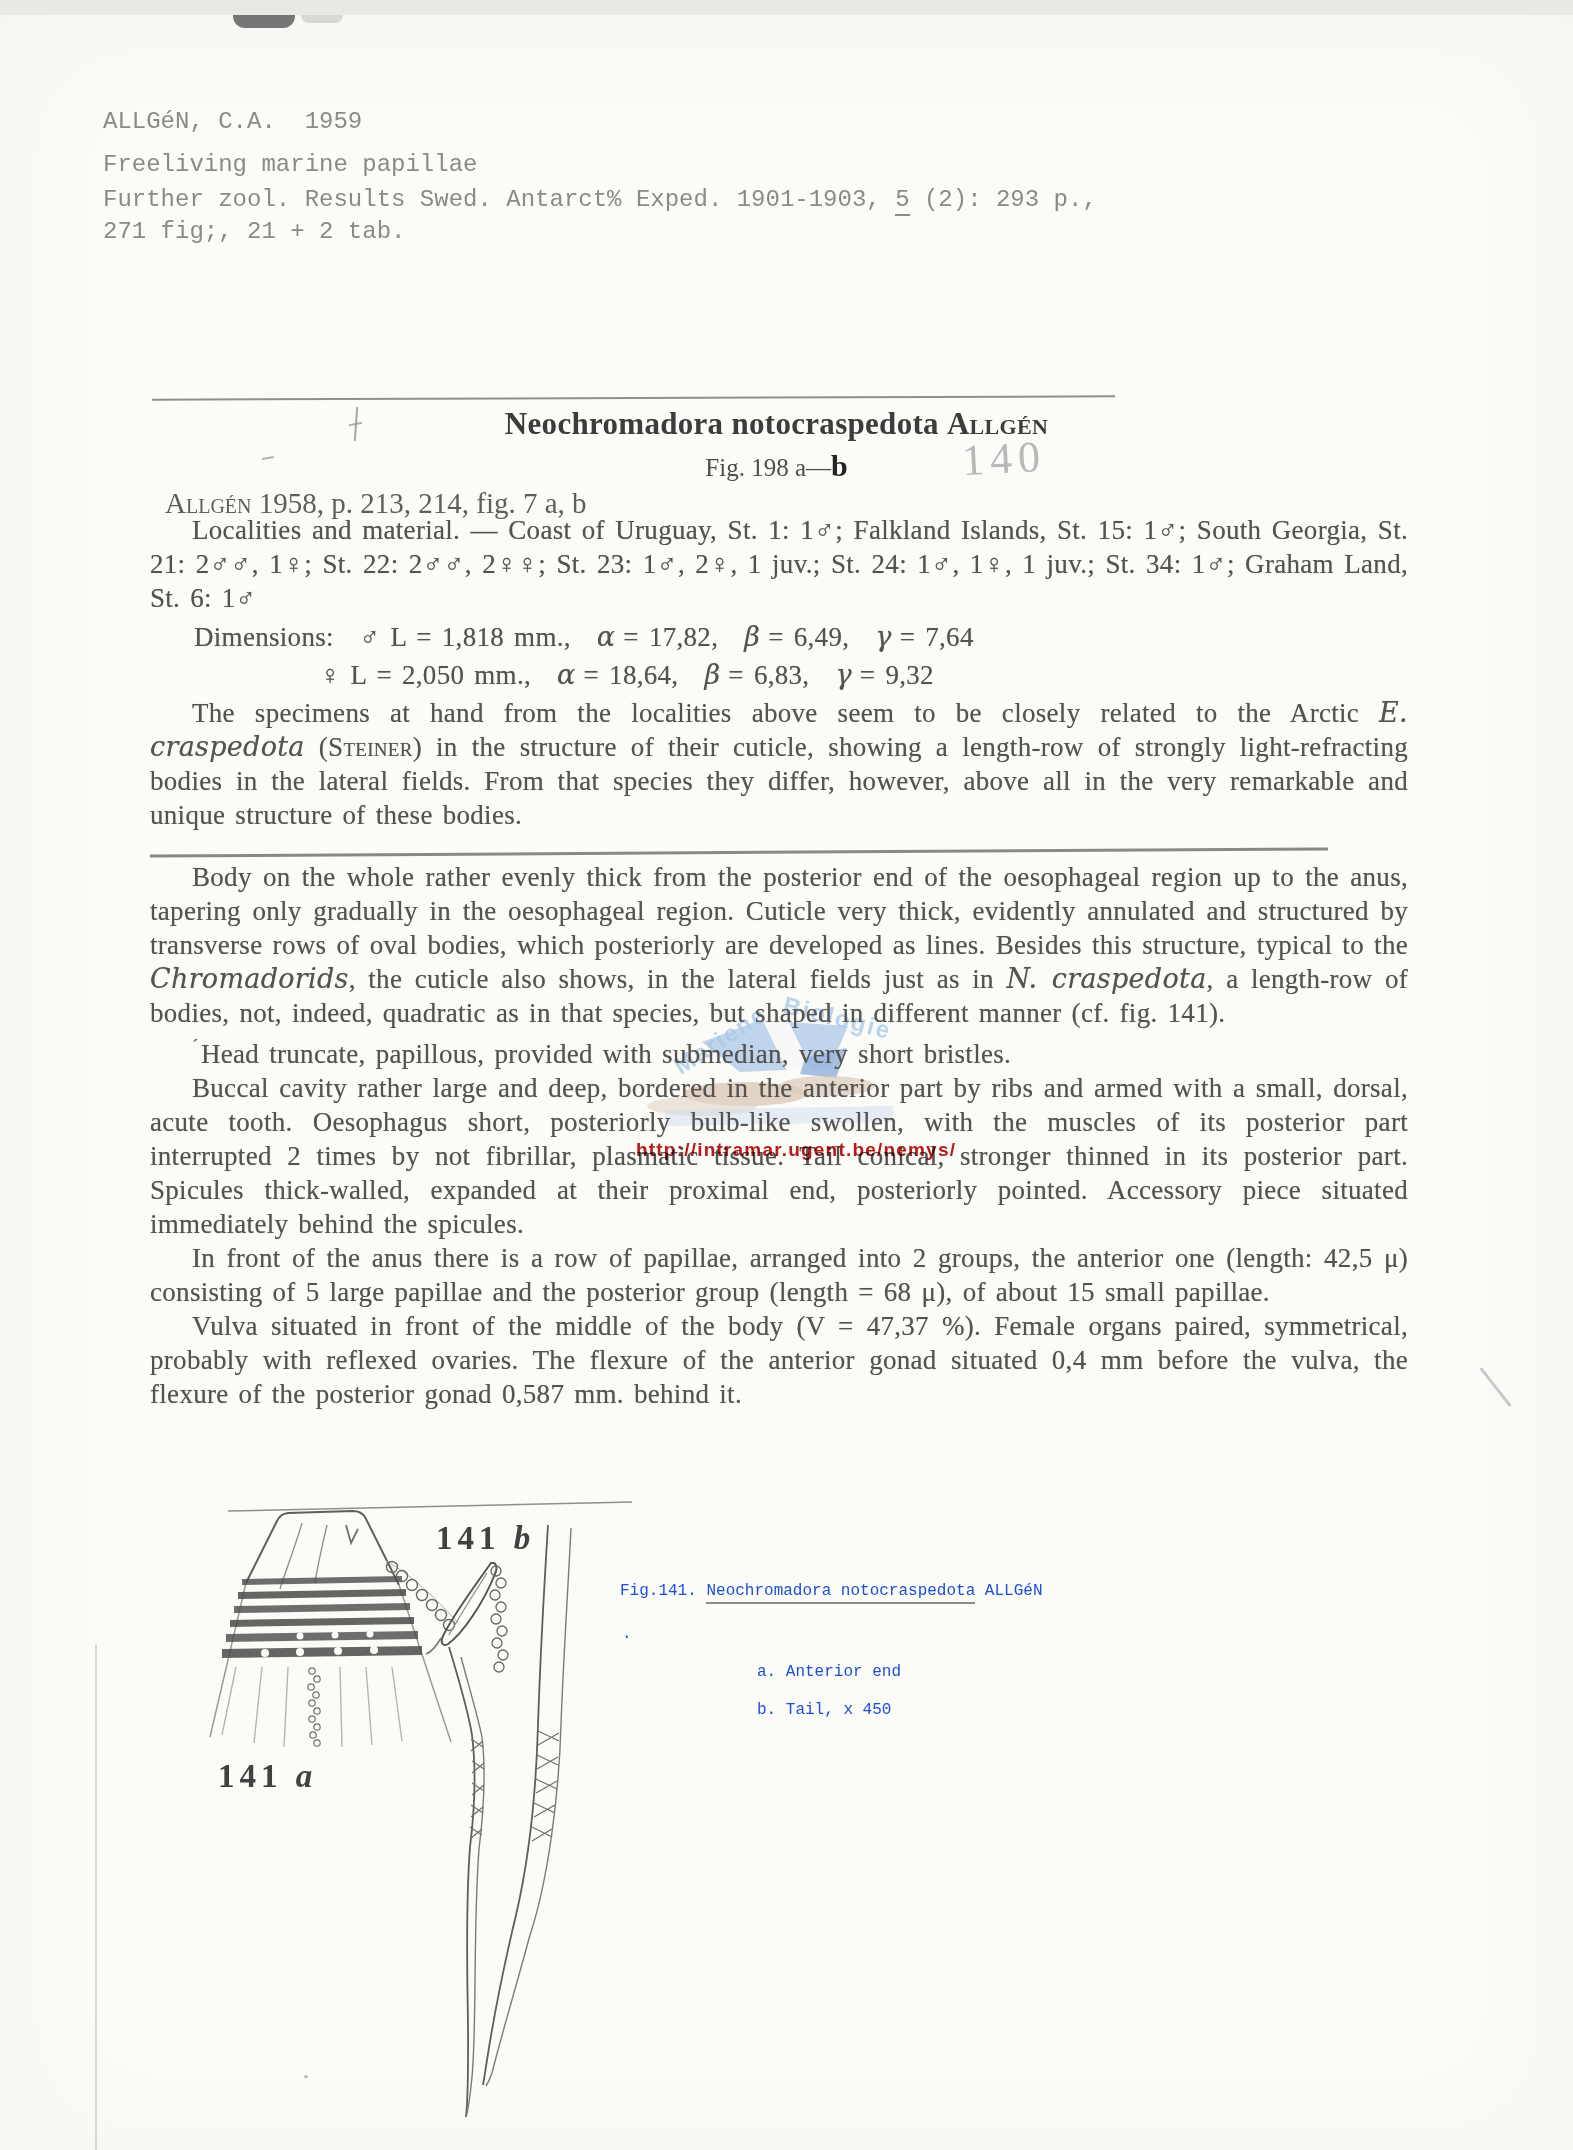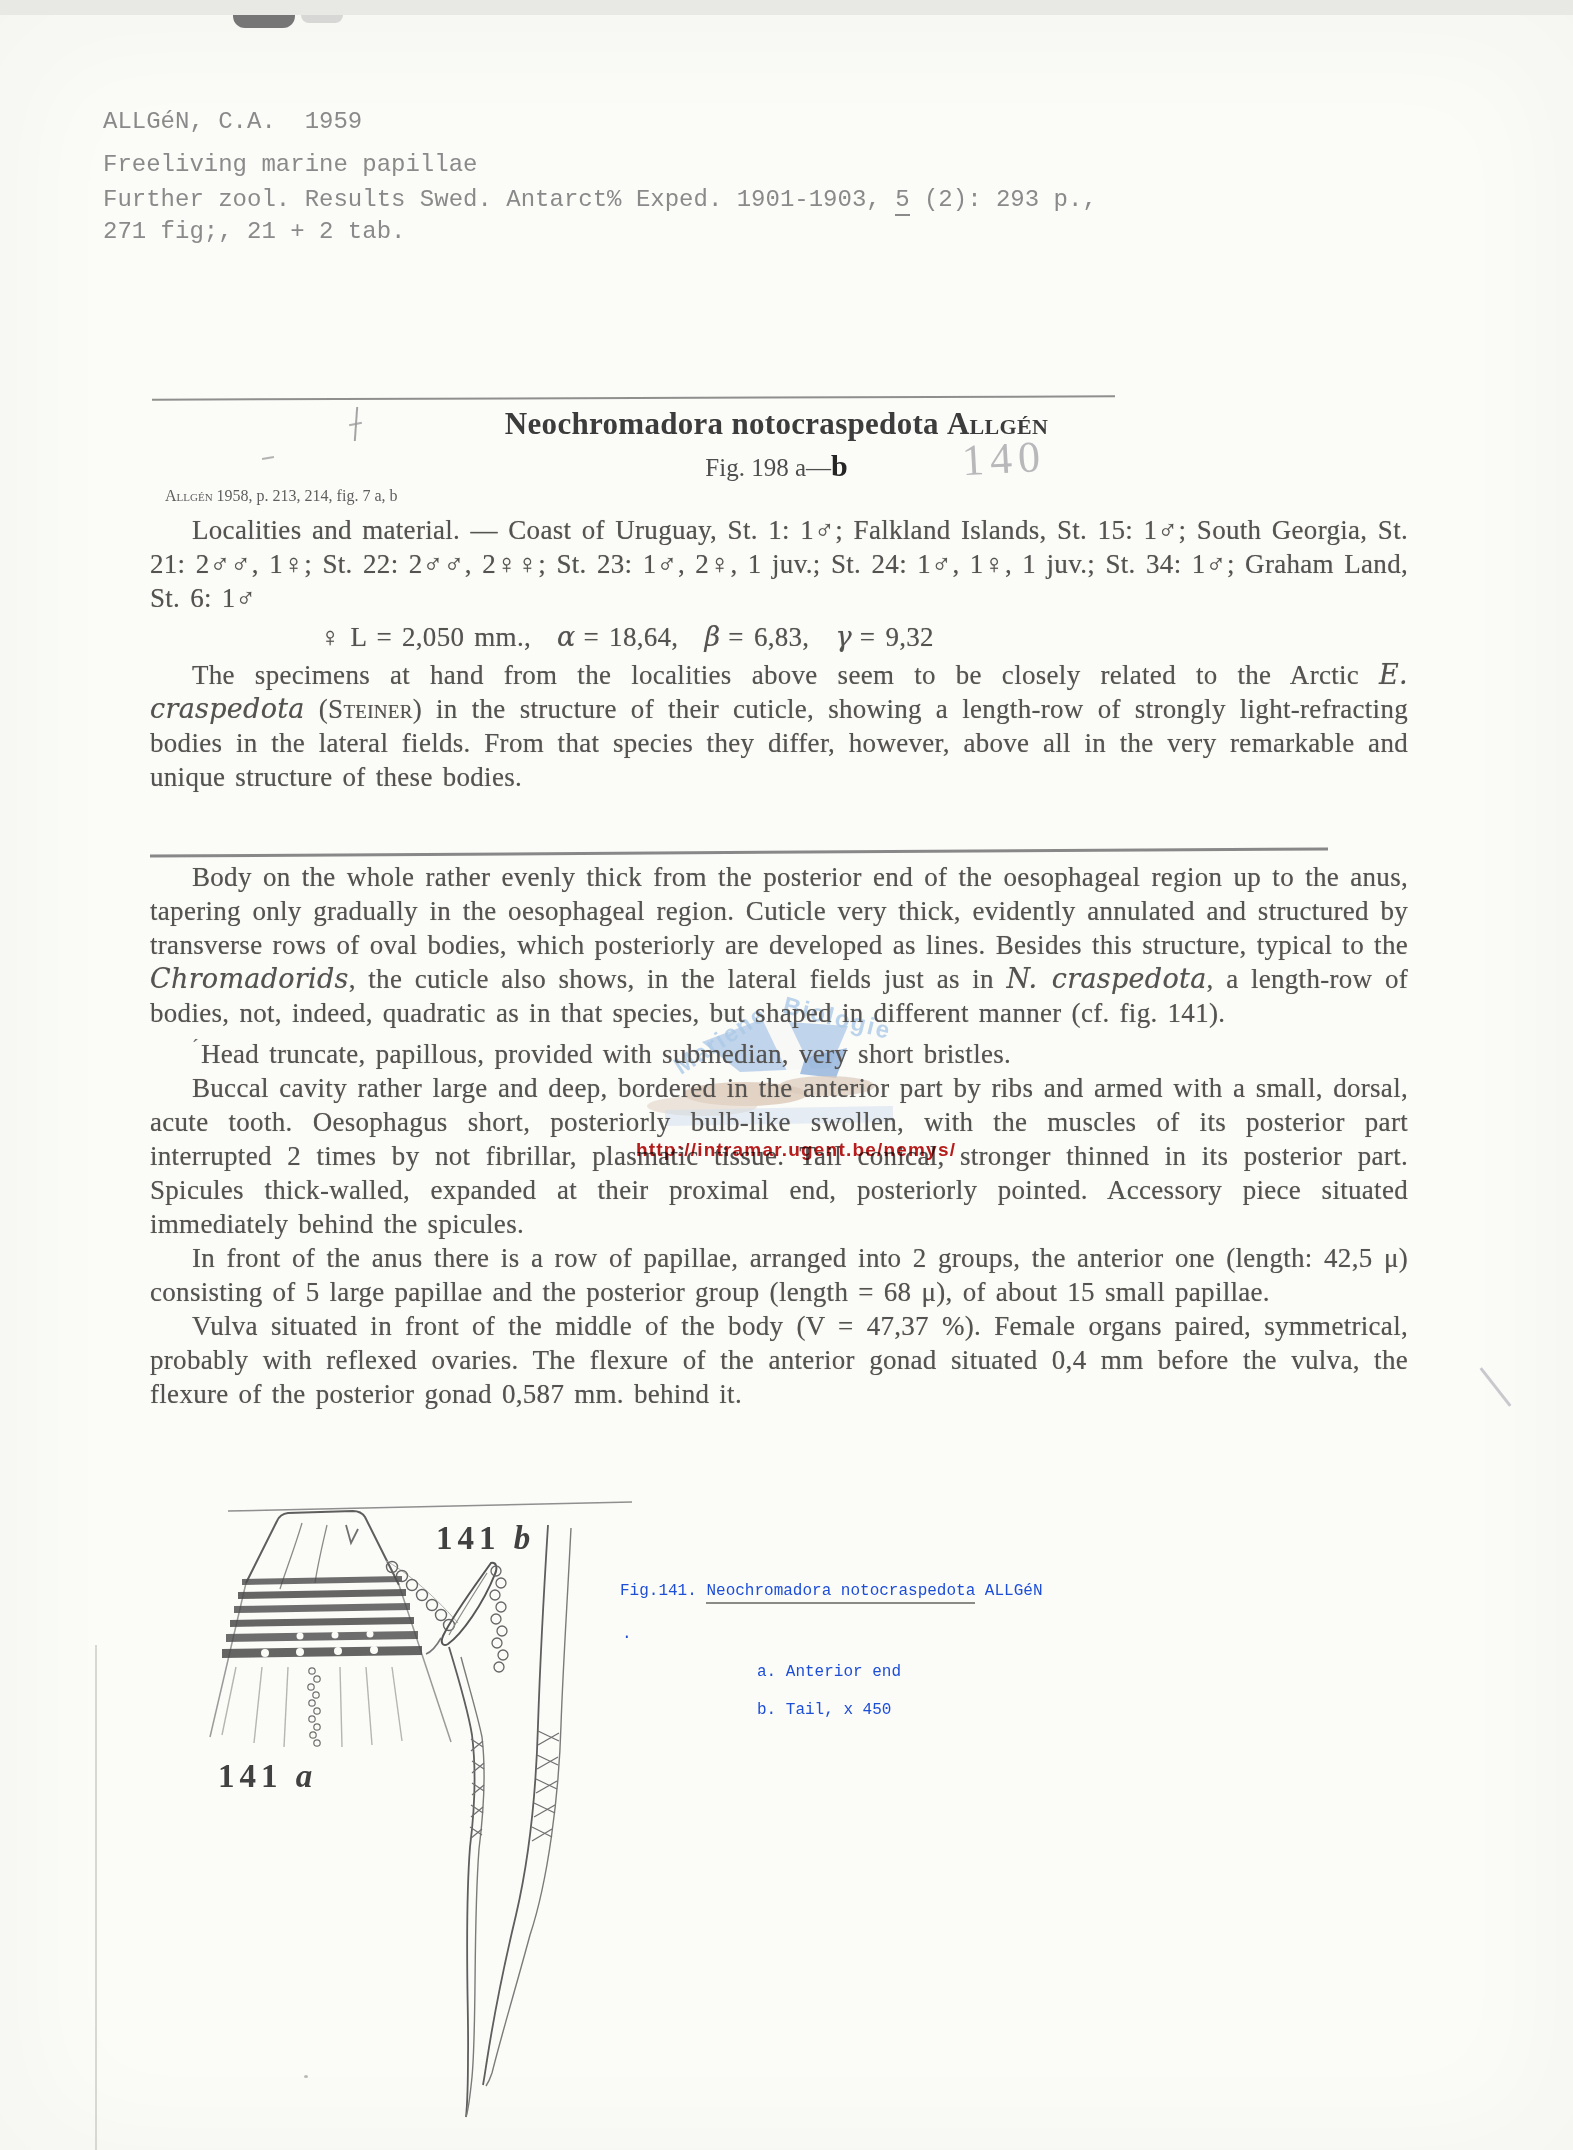--- a/index.html
+++ b/index.html
@@ -19,21 +19,21 @@
   .rule2{left:150px;top:836px;width:1178px;height:3px;transform:rotate(-0.35deg);opacity:.8;}
   
   .article-title{position:absolute;left:150px;top:391px;width:1253px;margin:0;
       text-align:center;font-size:31px;font-weight:bold;color:#3c3c3c;letter-spacing:.3px;}
   .sc{font-variant:small-caps;}
   .fig-ref{position:absolute;left:150px;top:434px;width:1253px;text-align:center;
       font-size:25px;color:#4e4e4e;}
   .hand-b{font-weight:bold;font-size:30px;color:#252525;}
   .hw-140{position:absolute;left:962px;top:418px;font-size:44px;color:#a8a8ac;
       letter-spacing:6px;transform:rotate(-3deg);opacity:.8;}
-  .synonymy{position:absolute;left:165px;top:472px;font-size:16px;color:#5e5e5e;}
+  .synonymy{position:absolute;left:165px;top:472px;font-size:29px;color:#5e5e5e;}
   
   .col{position:absolute;left:150px;width:1258px;text-align:justify;
       font-size:27px;line-height:34px;letter-spacing:.3px;word-spacing:3px;color:#555351;
       text-shadow:0 0 .7px rgba(85,83,81,.55);z-index:2;}
   .col p{margin:0;text-indent:42px;}
   .upper{top:498px;}
   .lower{top:845px;}
   .dims{margin:3px 0 2px 0;line-height:37px;}
   .dim-line{padding-left:44px;white-space:nowrap;}
   .dim-line.l2{padding-left:170px;}
@@ -102,20 +102,23 @@
 
   <div class="rule rule1"></div>
   <h1 class="article-title"><span>Neochromadora notocraspedota</span> <span class="sc">Allgén</span></h1>
   <div class="fig-ref"><span>Fig. 198 a—</span><span class="hand-b">b</span></div>
   <div class="hw-140">140</div>
   <div class="synonymy"><span class="sc">Allgén</span><span> 1958, p. 213, 214, fig. 7 a, b</span></div>
 
   <div class="col upper">
     <p>Localities and material. — Coast of Uruguay, St. 1: 1♂; Falkland Islands, St. 15: 1♂; South Georgia, St. 21: 2♂♂, 1♀; St. 22: 2♂♂, 2♀♀; St. 23: 1♂, 2♀, 1 juv.; St. 24: 1♂, 1♀, 1 juv.; St. 34: 1♂; Graham Land, St. 6: 1♂</p>
     <div class="dims">
+      <div class="dim-line">
+        <span class="dlabel">Dimensions:</span><span class="dsym">♂</span><span class="dval">L = 1,818 mm.,</span><span class="gsym">α</span><span class="dval">= 17,82,</span><span class="gsym">β</span><span class="dval">= 6,49,</span><span class="gsym">γ</span><span class="dval">= 7,64</span>
+      </div>
       <div class="dim-line l2">
         <span class="dsym">♀</span><span class="dval">L = 2,050 mm.,</span><span class="gsym">α</span><span class="dval">= 18,64,</span><span class="gsym">β</span><span class="dval">= 6,83,</span><span class="gsym">γ</span><span class="dval">= 9,32</span>
       </div>
     </div>
     <p><span>The specimens at hand from the localities above seem to be closely related to the Arctic </span><i>E. craspedota</i><span> (</span><span class="sc">Steiner</span><span>) in the structure of their cuticle, showing a length-row of strongly light-refracting bodies in the lateral fields. From that species they differ, however, above all in the very remarkable and unique structure of these bodies.</span></p>
   </div>
 
   <div class="rule rule2"></div>
 
   <div class="wm-under">

